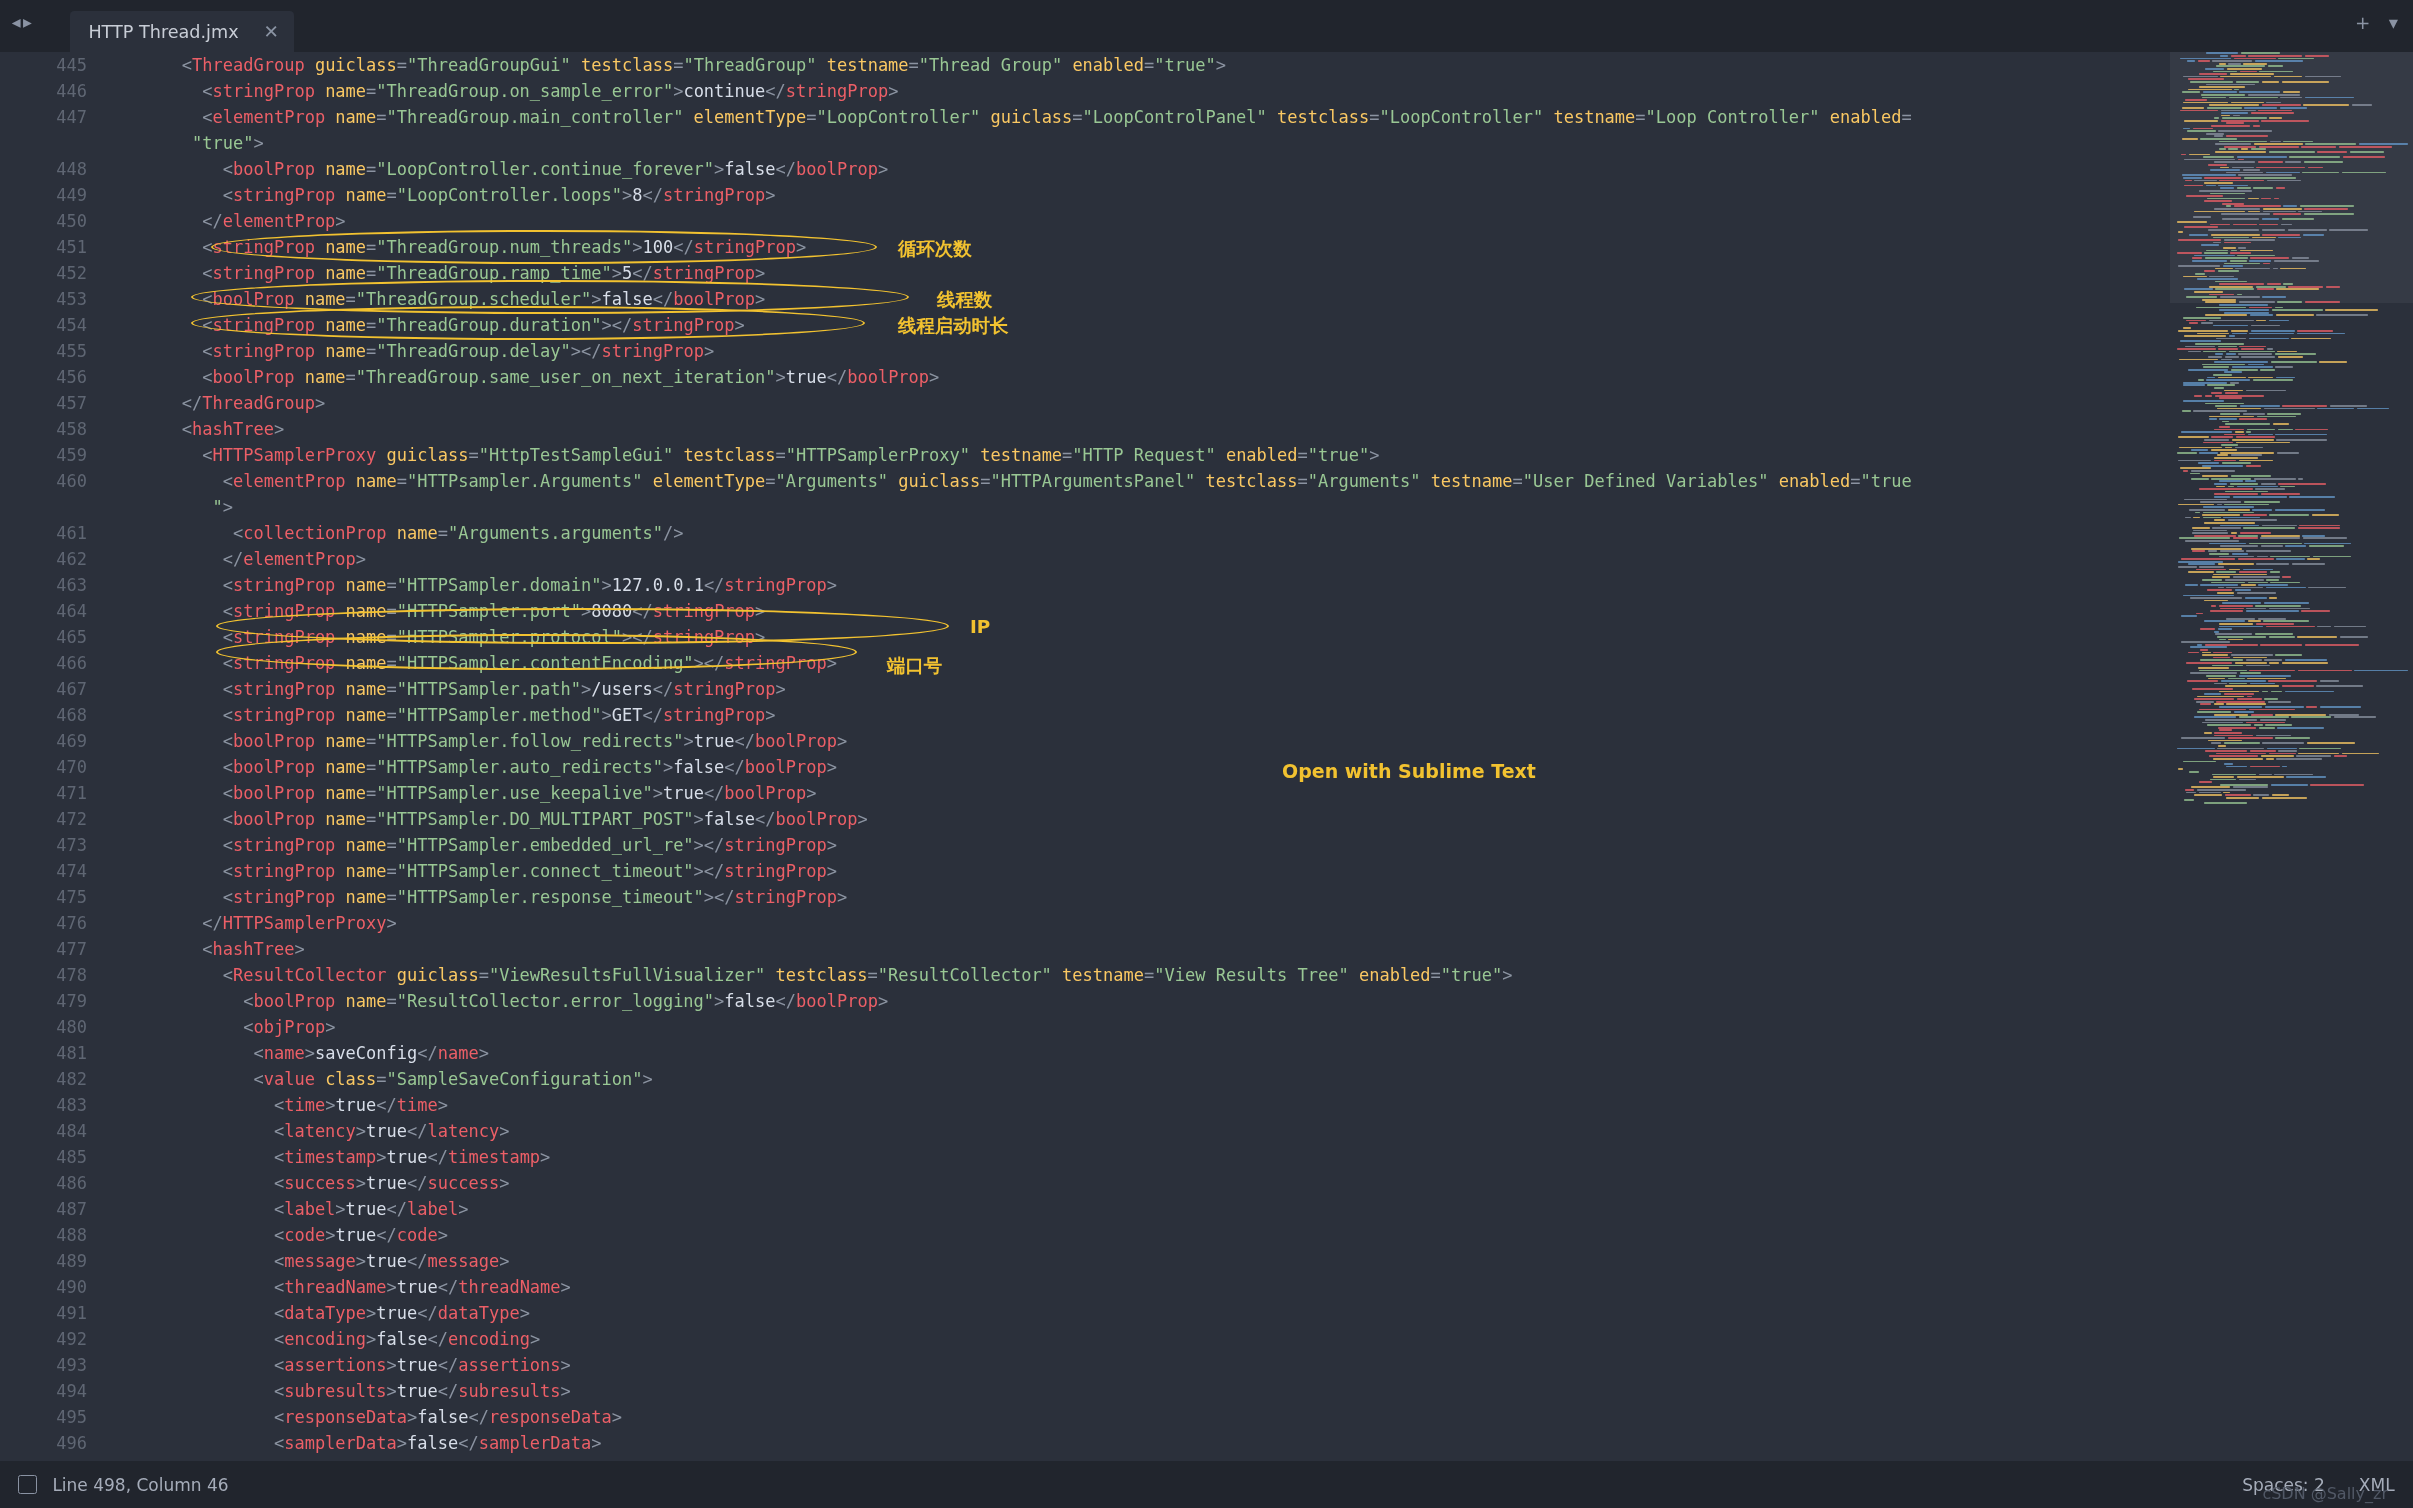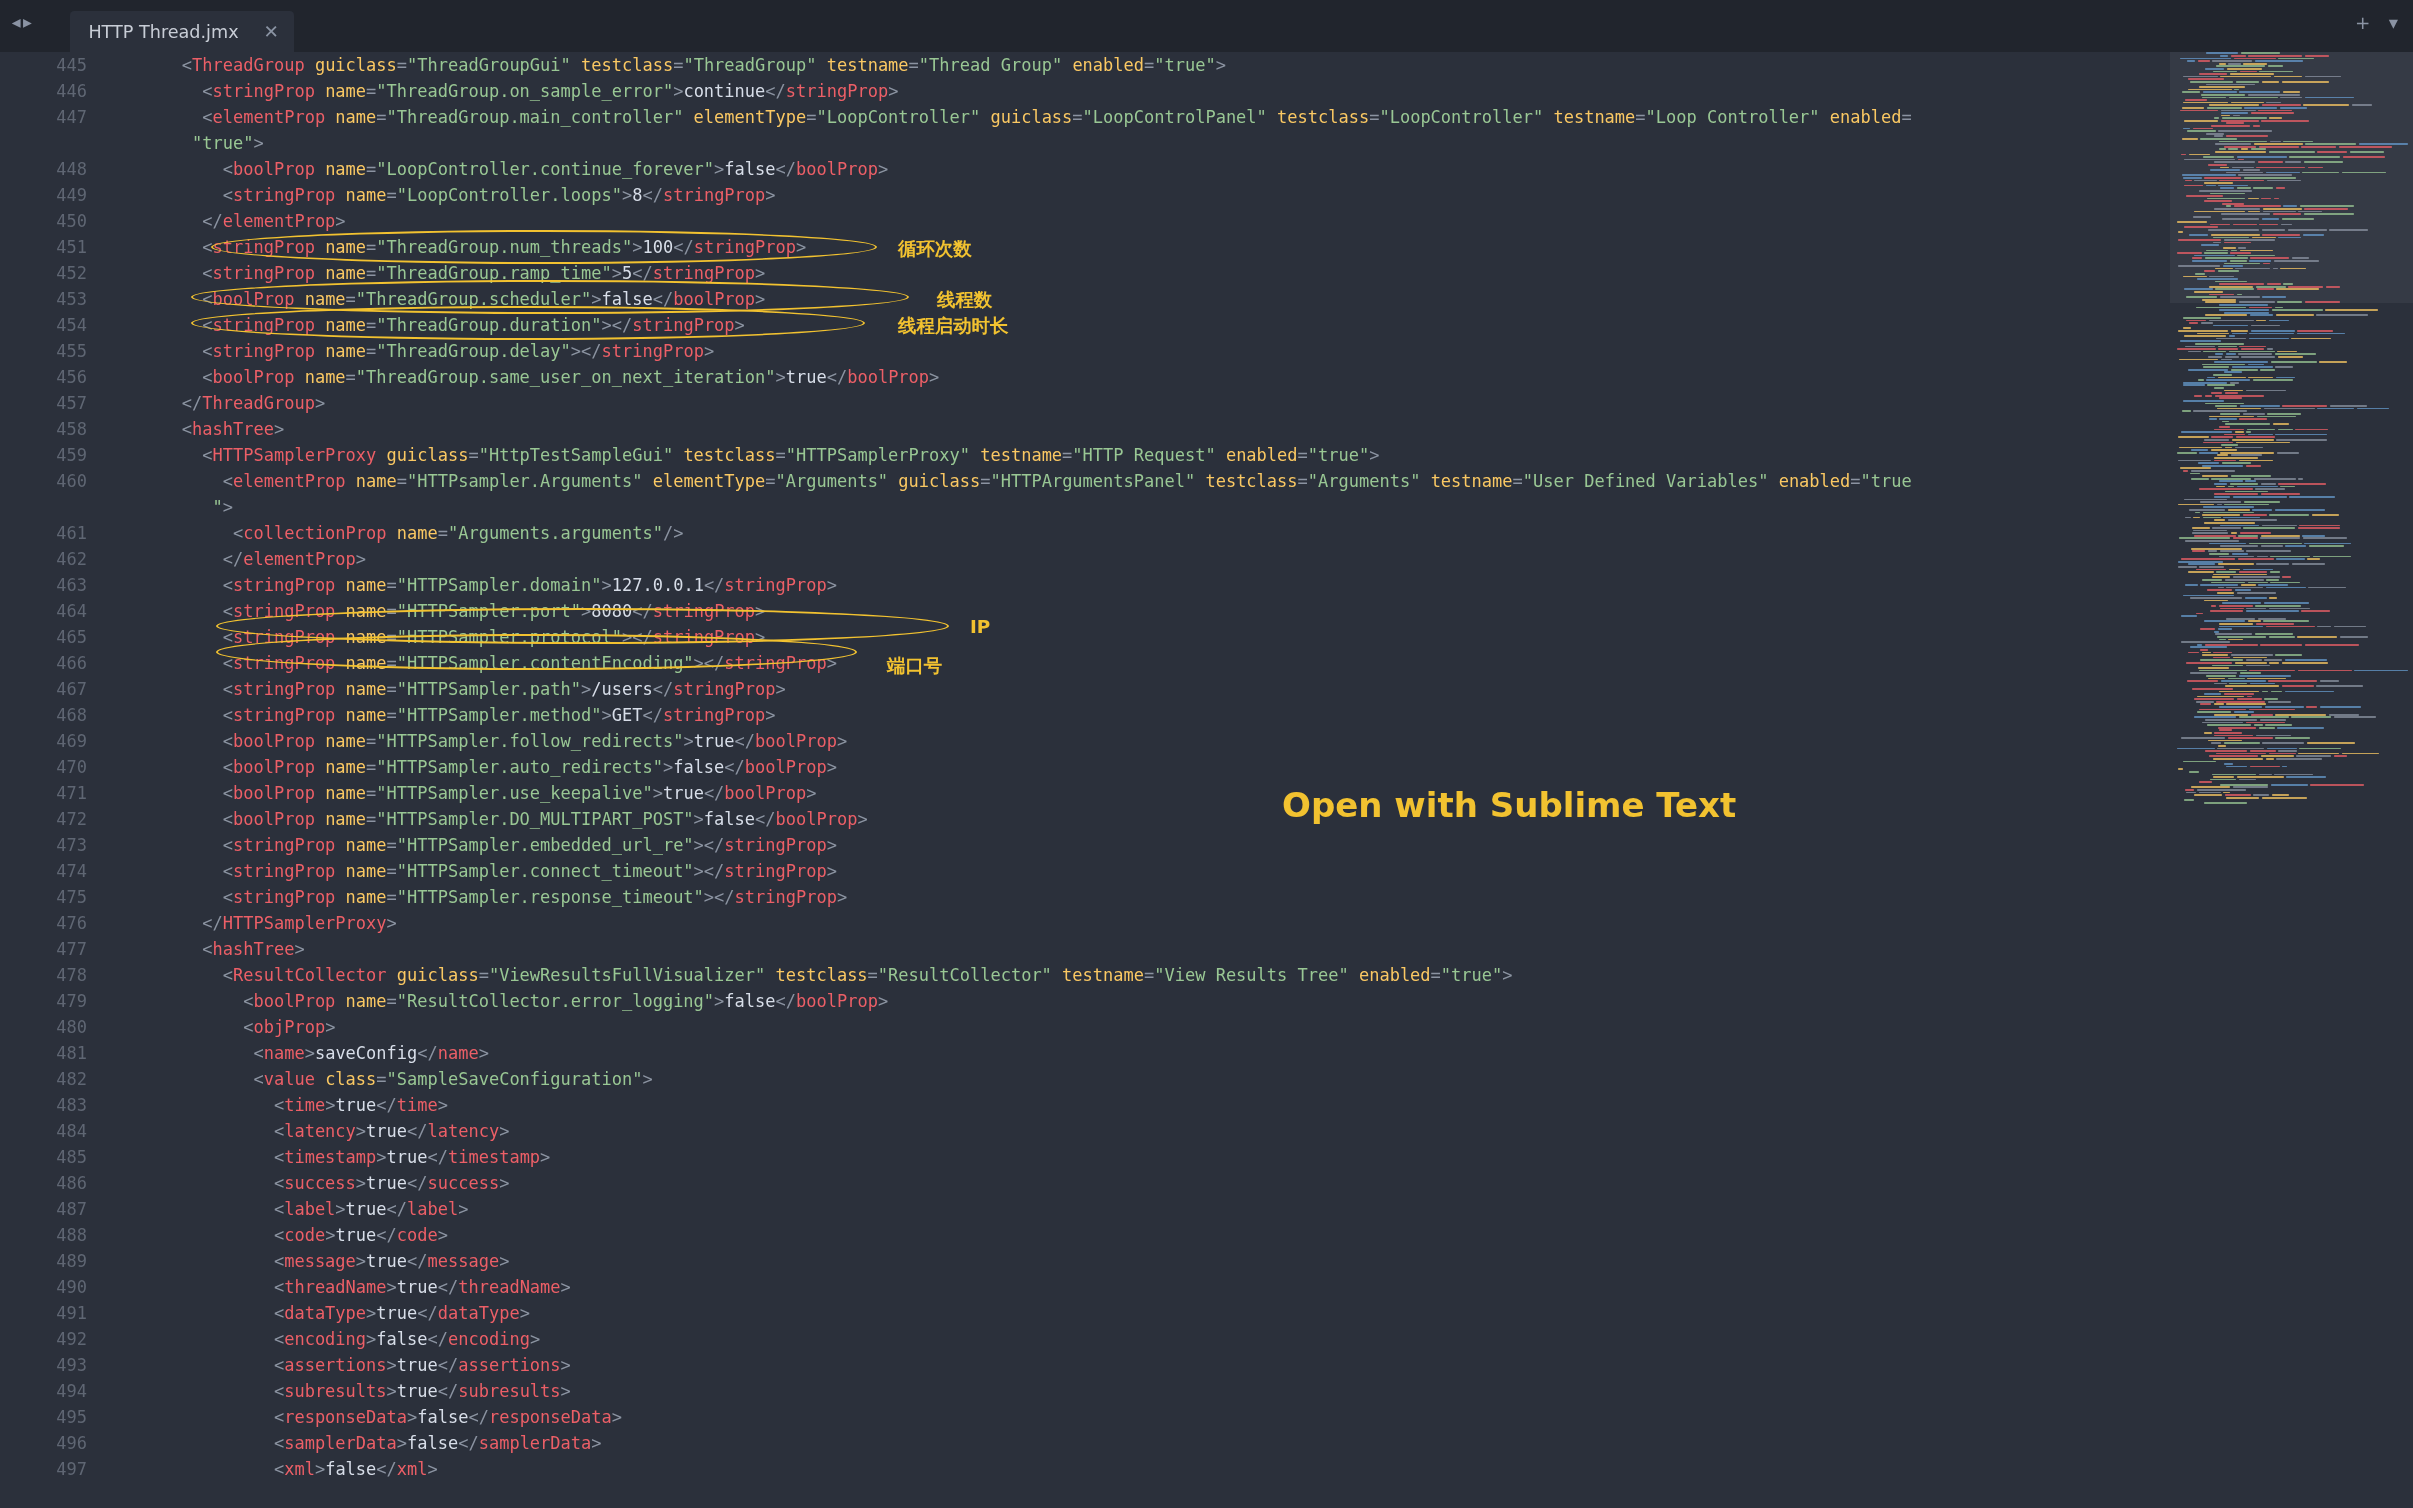--- a/index.html
+++ b/index.html
@@ -25,21 +25,21 @@
   .p{color:#8b93a1;}            
   .tag{color:#ec5f67;}          
   .attr{color:#fac863;}         
   .eq{color:#8b93a1;}
   .str{color:#99c794;}          
   .txt{color:#d8dee9;}
 
   
   .ann{position:absolute;color:#f2c230;font-family:"DejaVu Sans",sans-serif;font-weight:bold;font-size:18.4px;white-space:nowrap;}
   .ellipse{position:absolute;border:2.1px solid #f2c230;border-radius:50%;pointer-events:none;}
-  .bigtext{position:absolute;color:#f2c230;font-family:"DejaVu Sans",sans-serif;font-weight:bold;font-size:34px;white-space:nowrap;margin-top:25px;}
+  .bigtext{position:absolute;color:#f2c230;font-family:"DejaVu Sans",sans-serif;font-weight:bold;font-size:19px;white-space:nowrap;}
 
   
   .minimap{position:absolute;right:0;top:0;width:243px;bottom:0;background:#2b303b;overflow:hidden;}
   .mm-line{height:2.6px;display:flex;align-items:center;padding-left:6.7px;}
   .mm-seg{height:1.7px;margin-right:2.5px;border-radius:0.8px;}
   .mm-view{position:absolute;left:0;right:0;top:0;height:251px;background:rgba(255,255,255,0.05);}
   .scroll-track{position:absolute;right:1.7px;top:0;bottom:0;width:6.7px;}
 
   
   .status{height:47px;flex:0 0 47px;background:#21252d;display:flex;align-items:center;padding:0 18.4px;justify-content:space-between;}
@@ -1390,15 +1390,26 @@
         <div class="mm-line" style="padding-left: 14.2px;">
           <div class="mm-seg" style="width: 10px; background: rgb(153, 199, 148); opacity: 0.75;"></div>
         </div>
         <div class="mm-line" style="padding-left: 34px;">
           <div class="mm-seg" style="width: 43px; background: rgb(153, 199, 148); opacity: 0.75;"></div>
         </div>
       </div>
     <div class="scroll-track"></div>
   </div>
 
+  <div class="status">
+    <div class="st-left">
+      <span class="st-ico"></span>
+      <span class="st-txt">Line 498, Column 46</span>
+    </div>
+    <div class="st-right">
+      <span class="st-txt">Spaces: 2</span>
+      <span class="st-txt">XML</span>
+    </div>
+    <div class="watermark">cSDN @Sally_zr</div>
+  </div>
 
 </div>
 
 
 </body></html>

